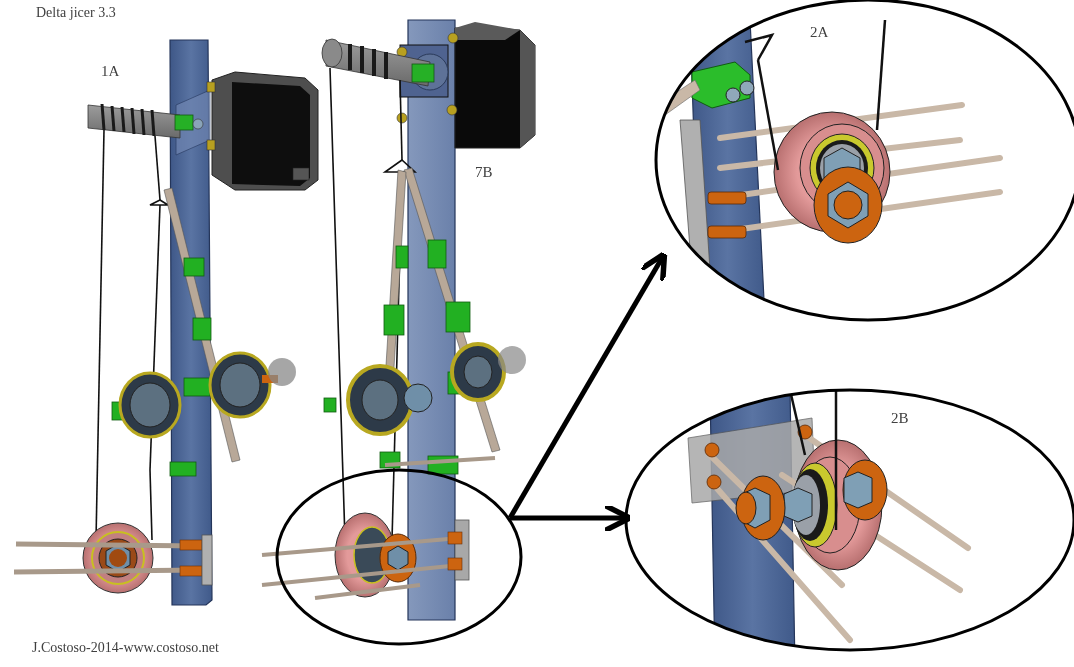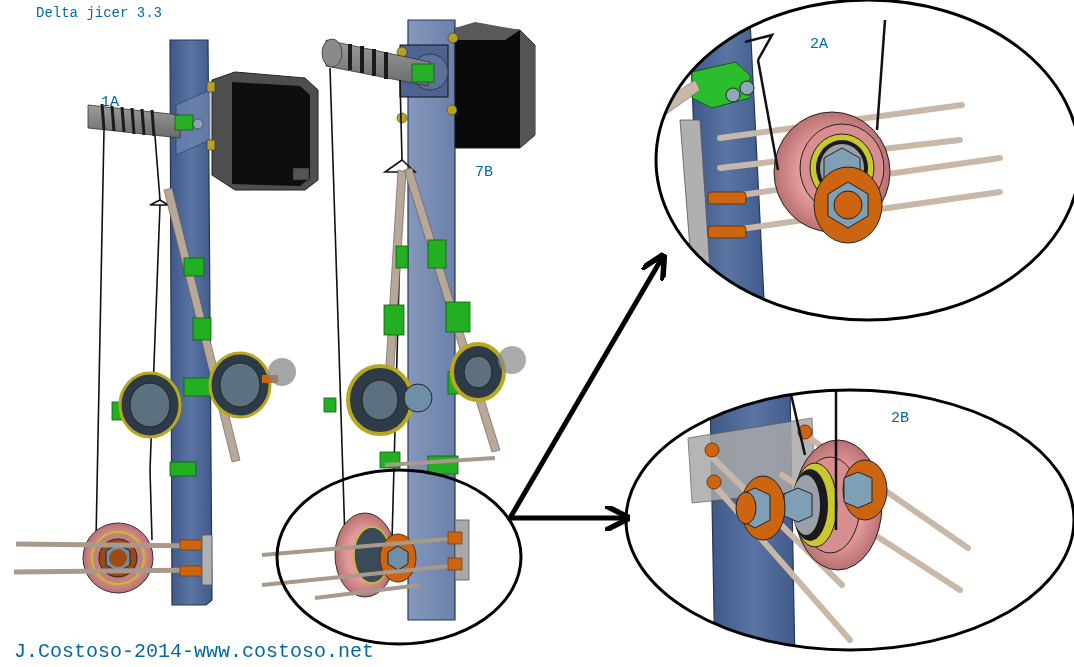--- a/index.html
+++ b/index.html
@@ -1,24 +1,24 @@
 <!DOCTYPE html>
 <html><head>
 <meta charset="utf-8">
 <style>
   html, body { margin: 0; padding: 0; background: #ffffff; }
   body { width: 1074px; height: 667px; position: relative; overflow: hidden;
          font-family: "Liberation Sans", sans-serif; }
   #canvas { position: absolute; left: 0; top: 0; width: 1074px; height: 667px; }
-  .lbl { position: absolute; font-family: Liberation Mono, monospace; color: #0369a1; font-size: 15px; white-space: nowrap; }
+  .lbl { position: absolute; font-family: Liberation Serif, serif; color: #404040; font-size: 15px; white-space: nowrap; }
   .title { left: 36px; top: 5px; font-size: 14px; }
-  .credit { left: 14px; top: 640px; font-size: 20px; }
-  .l1a { left: 101px; top: 63px; margin-top: 31px; }
+  .credit { left: 32px; top: 640px; font-size: 14px; }
+  .l1a { left: 101px; top: 63px; }
   .l1b { left: 475px; top: 164px; }
-  .l2a { left: 810px; top: 36px; }
+  .l2a { left: 810px; top: 24px; }
   .l2b { left: 891px; top: 410px; }
 </style>
 </head>
 <body>
 
 <svg id="canvas" viewBox="0 0 1074 667" xmlns="http://www.w3.org/2000/svg">
   <defs>
     <linearGradient id="colGrad" x1="0" x2="1" y1="0" y2="0">
       <stop offset="0" stop-color="#3e5787"></stop>
       <stop offset="0.5" stop-color="#5a74a3"></stop>

